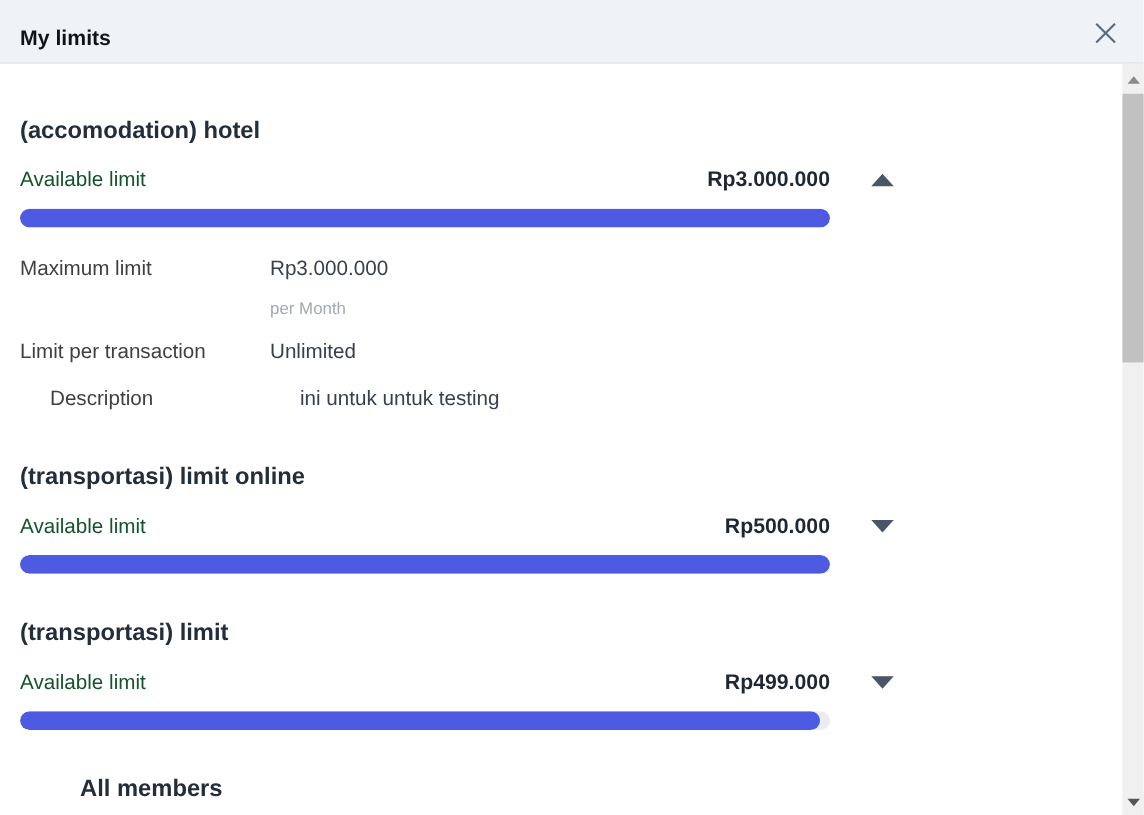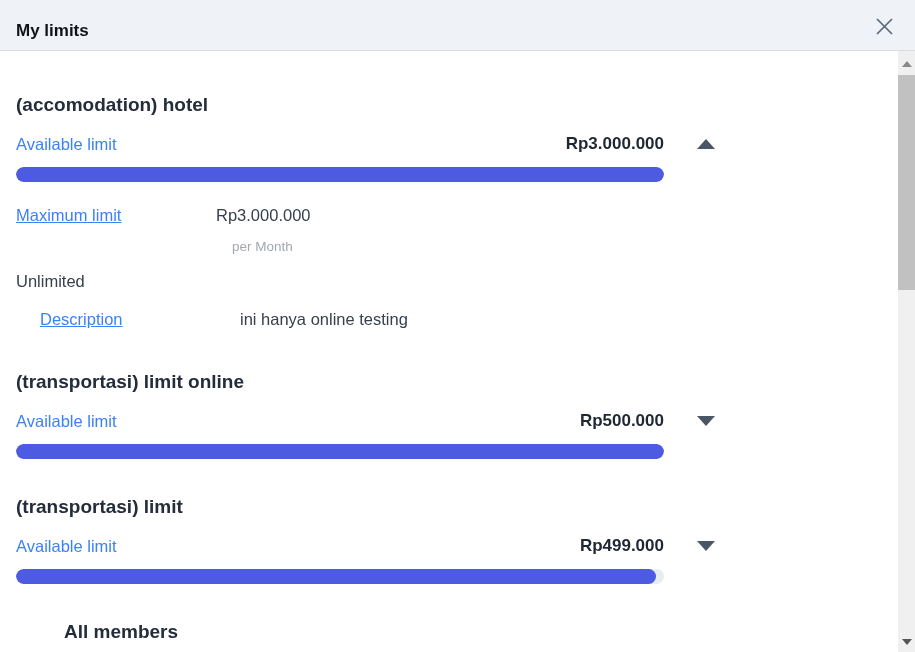--- a/index.html
+++ b/index.html
@@ -38,44 +38,44 @@
   .mt-s2 { margin-top:40px; }
   .mt-s3 { margin-top:36px; }
   .mt-all { margin-top:36px;margin-left:48px; }
 
   .limit-row {
     margin-top:16px;
     display:flex; align-items:center;
     font-size:16.5px; line-height:22px;
     position:relative;
   }
-  .limit-label { color:#3b82f6; }
+  .limit-label { color:#14532d; }
   .limit-value { margin-left:auto; font-weight:bold; font-size:17px; color:#1f2733; }
   .arrow-col {
     position:absolute; right:-83px; top:0; bottom:0; width:83px;
     display:flex; align-items:center; justify-content:center;
   }
   .expander { background:transparent; border:none; cursor:pointer; padding:4px; display:flex; }
   .tri { display:inline-block; width:0; height:0; border-left:9px solid transparent; border-right:9px solid transparent; }
   .tri.up   { border-bottom:10px solid #4a5565; }
   .tri.down { border-top:10px solid #4a5565; }
 
   .progress-track {
     margin-top:12px; height:15px; border-radius:8px;
     background:#e9edf2; overflow:hidden;
   }
   .progress-fill { height:15px; border-radius:8px; background:#4c5be1; width:0; }
 
   
   .details { margin-top:22px; }
   .d-row { display:flex; font-size:16.5px; line-height:22px; }
-  .d-label { width:200px; flex:none; color:#3b82f6;text-decoration:underline; }
+  .d-label { width:200px; flex:none; color:#404040; }
   .d-value { color:#38404d; }
   .d-note  { color:#a2a8b2; font-size:13.5px; line-height:18px; }
-  .gap12 { margin-top:12px;gap:16px; }
+  .gap12 { margin-top:12px; }
   .gap14 { margin-top:14px; }
   .gap16 { margin-top:16px;margin-left:24px; }
 
   
   .scrollbar {
     position:absolute; top:0; right:0; bottom:0; width:17px;
     background:#f0f0f0;
   }
   .sb-btn {
     position:absolute; left:0; width:17px; height:17px;
@@ -127,25 +127,26 @@
         <div class="details">
           <div class="d-row">
             <span class="d-label">Maximum limit</span>
             <span class="d-value">Rp3.000.000</span>
           </div>
           <div class="d-row gap12">
             <span class="d-label"></span>
             <span class="d-note">per Month</span>
           </div>
           <div class="d-row gap14">
+            <span class="d-label">Limit per transaction</span>
             <span class="d-value">Unlimited</span>
           </div>
           <div class="d-row gap16">
             <span class="d-label">Description</span>
-            <span class="d-value">ini hanya online testing</span>
+            <span class="d-value">ini untuk untuk testing</span>
           </div>
         </div>
       </section>
 
       <section>
         <h2 class="section-title mt-s2">(transportasi) limit online</h2>
         <div class="limit-row">
           <span class="limit-label">Available limit</span>
           <span class="limit-value">Rp500.000</span>
           <span class="arrow-col">

